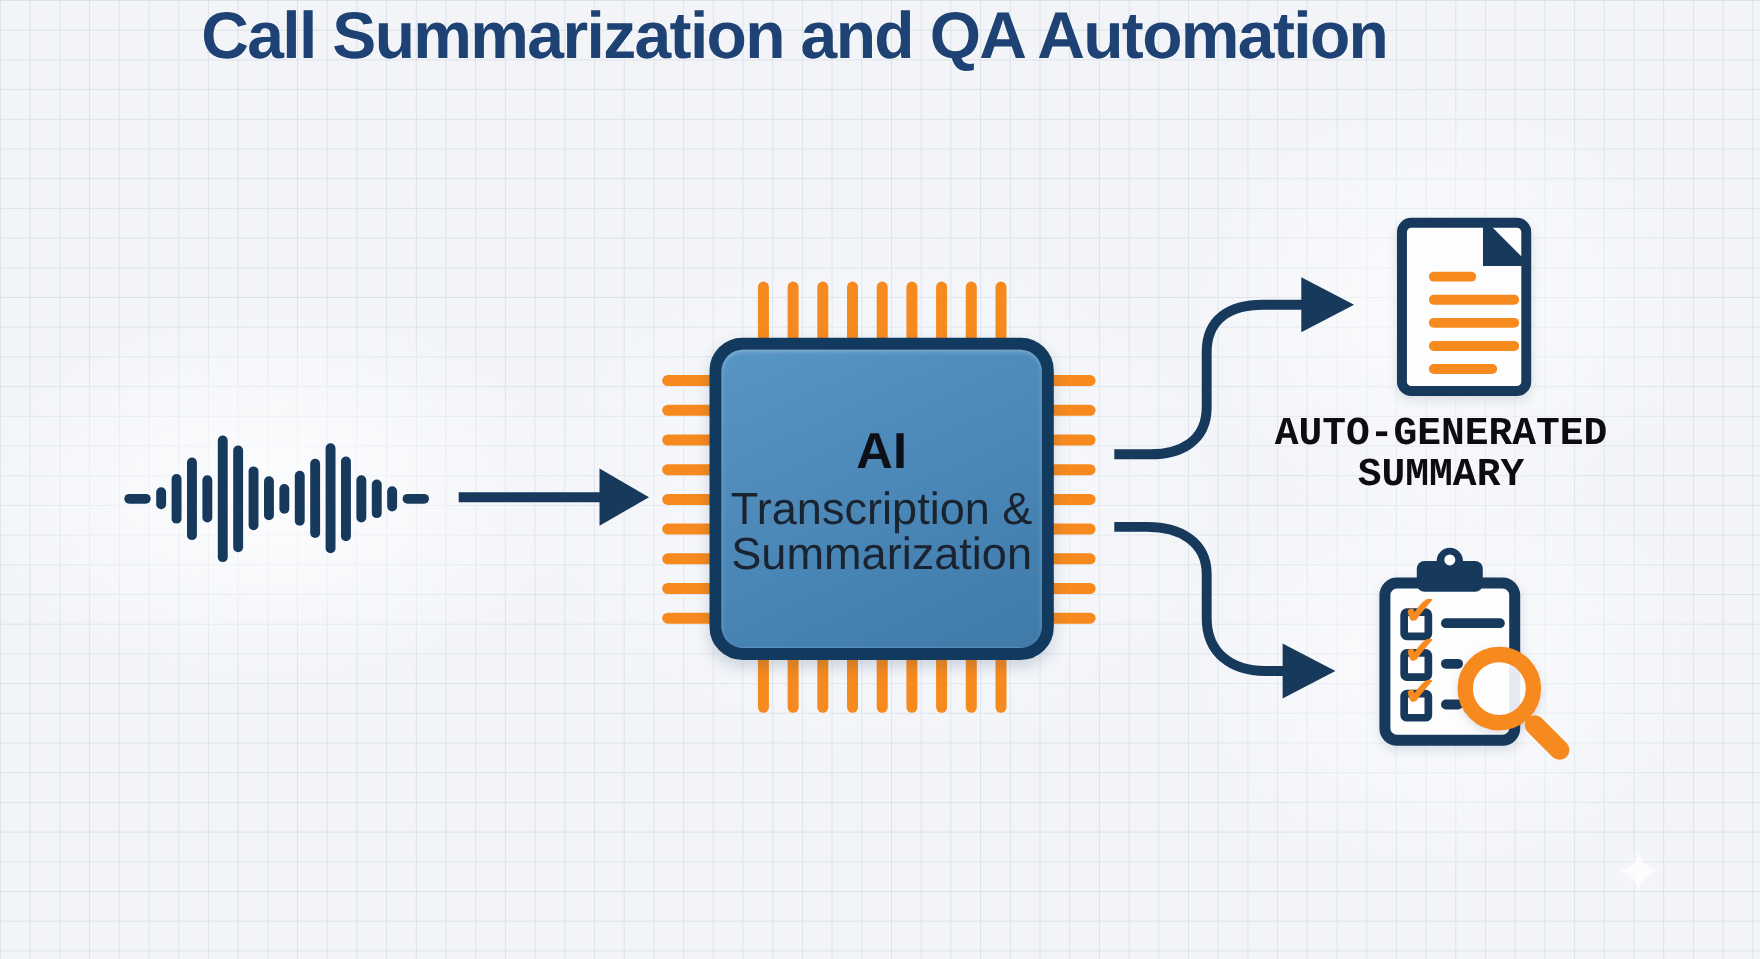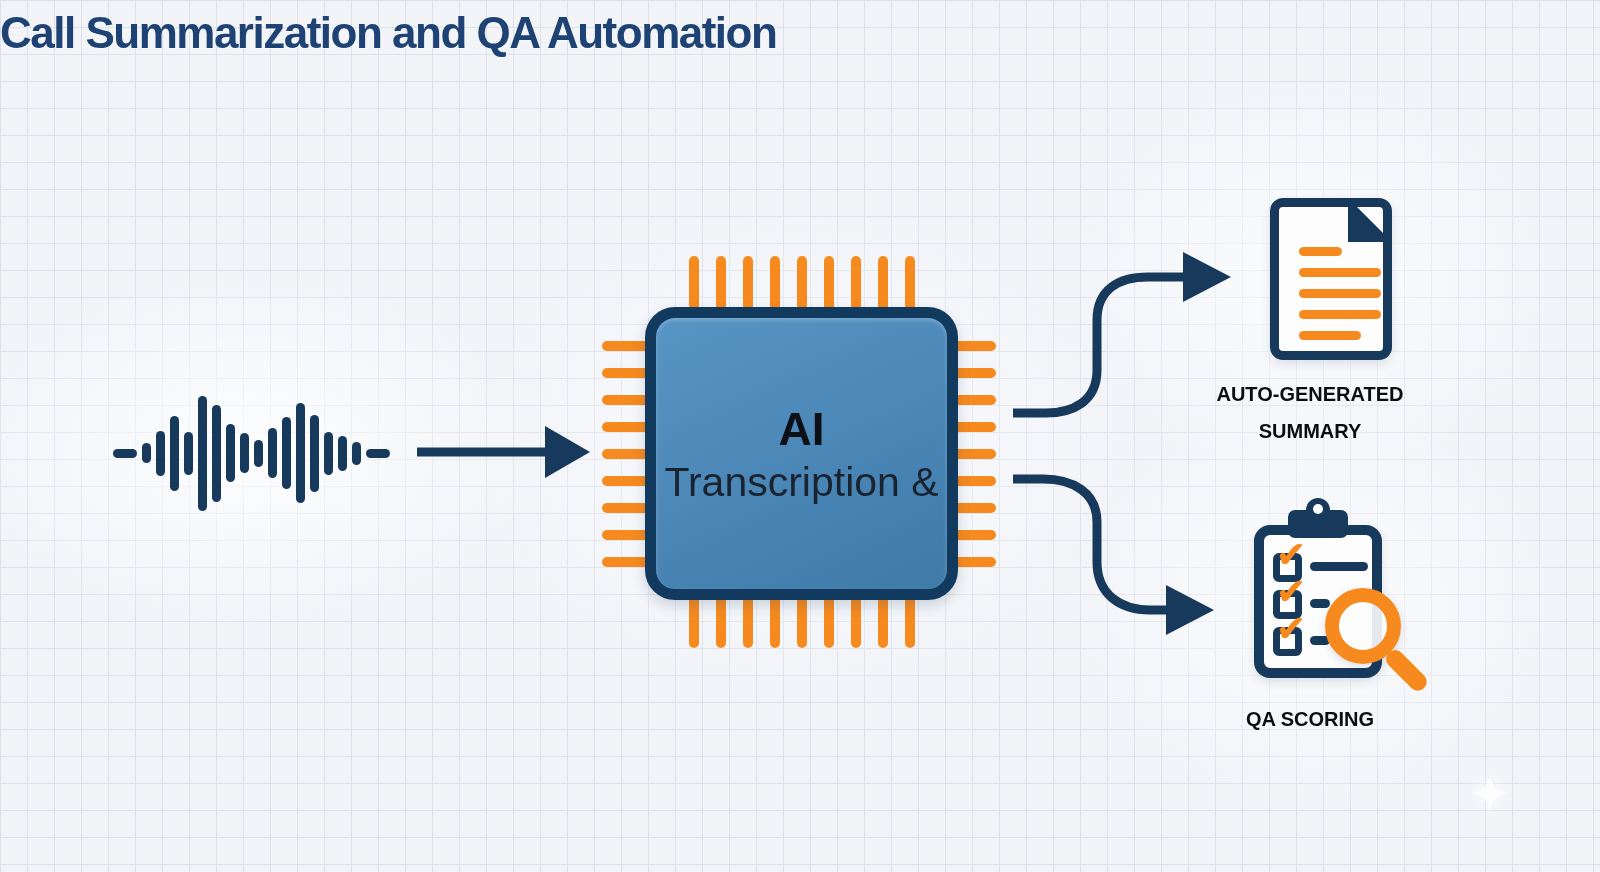--- a/index.html
+++ b/index.html
@@ -19,22 +19,22 @@
       radial-gradient(ellipse 360px 300px at 1310px 280px, rgba(255,255,255,.7), rgba(255,255,255,0) 70%),
       radial-gradient(ellipse 360px 300px at 1310px 600px, rgba(255,255,255,.7), rgba(255,255,255,0) 70%),
       linear-gradient(var(--grid) 1px, transparent 1px),
       linear-gradient(90deg, var(--grid) 1px, transparent 1px);
     background-size:auto,auto,auto,auto,27px 27px,27px 27px;
   }
   .abs{position:absolute;}
 
   
   .title{
-    left:0; top:70; width:1444px; 
-    font-size:44px; line-height:66px; font-weight:bold;
+    left:0; top:70; width:1444px; text-align:center;
+    font-size:60px; line-height:66px; font-weight:bold;
     letter-spacing:-1.5px; color:var(--title);
     text-shadow:0 1px 1px rgba(255,255,255,.6);
   }
 
   
   .wave{left:113px; top:389px; height:128px; display:flex; align-items:center; gap:5px;}
   .wdash{width:24px;height:9px;border-radius:5px;background:var(--navy);}
   .wbars{display:flex;align-items:center;gap:5px;}
   .wbar{width:9px;border-radius:5px;background:var(--navy);}
 
@@ -65,21 +65,21 @@
   
   .doc{left:1270px;top:198px;width:122px;height:162px;
     background:#fdfdfe;border:9px solid var(--navy);border-radius:13px;
     box-shadow:0 4px 10px rgba(23,57,92,.12);}
   .doc-fold-cut{position:absolute;top:-9px;right:-9px;width:44px;height:44px;
     background:var(--navy);clip-path:polygon(0 0,100% 100%,0 100%);}
   .dline{position:absolute;left:20px;height:9px;border-radius:5px;background:var(--orange);}
 
   
   .out-label{width:420px;text-align:center;font-weight:bold;color:var(--label);
-    font-size:20px;line-height:37px;letter-spacing:0;}
+    font-size:36px;line-height:37px;letter-spacing:0;font-family:Liberation Mono, monospace;}
   .out-label-1{left:1100px;top:376px;}
   .out-label-2{left:1100px;top:701px;}
 
   
   .clip{left:1254px;top:498px;width:128px;height:180px;}
   .clip-knob{position:absolute;left:52px;top:0;width:24px;height:24px;border-radius:50%;
     background:var(--navy);}
   .clip-knob-hole{position:absolute;left:59px;top:6px;width:10px;height:10px;border-radius:50%;background:#fff;}
   .clip-top{position:absolute;left:34px;top:12px;width:60px;height:28px;border-radius:7px;background:var(--navy);}
   .clip-board{position:absolute;left:0;top:27px;width:128px;height:153px;
@@ -182,20 +182,21 @@
     <div class="pin"></div>
     <div class="pin"></div>
     <div class="pin"></div>
     <div class="pin"></div>
     <div class="pin"></div>
     <div class="pin"></div>
   </div>
 <div class="abs chip-body">
   <div class="chip-ai">AI</div>
   <div class="chip-line">Transcription &amp;</div>
+  <div class="chip-line">Summarization</div>
 </div>
 
 <div class="abs doc">
   <div class="doc-fold-cut"></div>
   <div class="doc-lines"></div>
 <div class="dline" style="width: 43px; top: 40px;"></div>
     <div class="dline" style="width: 82px; top: 61px;"></div>
     <div class="dline" style="width: 82px; top: 82px;"></div>
     <div class="dline" style="width: 82px; top: 103px;"></div>
     <div class="dline" style="width: 62px; top: 124px;"></div>
@@ -222,16 +223,15 @@
   </div>
   <div class="check-row crow-2">
     <div class="cbox"></div>
     <div class="cmark">✔</div>
     <div class="rdash" style="width: 20px;"></div>
   </div>
   <div class="lens"></div>
   <div class="lens-handle"></div>
 </div>
 <div class="abs out-label out-label-2">
-  <div>QA SCORING</div>
 </div>
 
 <div class="abs sparkle">✦</div>
 
 </body></html>

